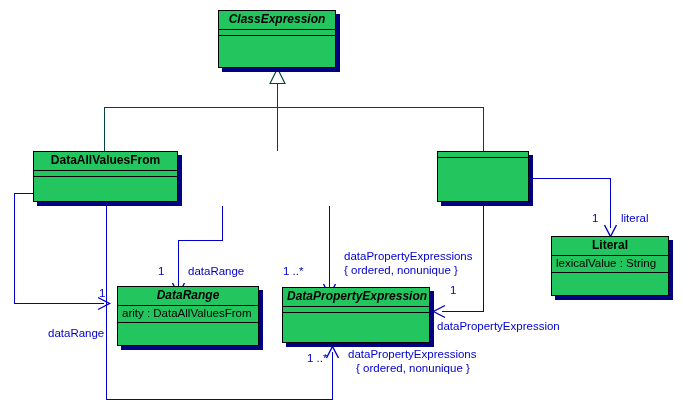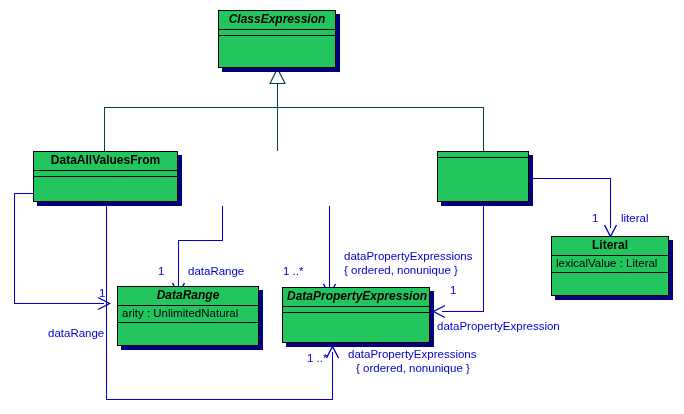--- a/index.html
+++ b/index.html
@@ -157,27 +157,27 @@
   </div>
 
 
   <div class="uml-class" style="left:437px; top:151px; width:92px; height:51px;">
     <div class="uml-attrs empty"></div>
     <div class="uml-ops"></div>
   </div>
 
   <div class="uml-class" style="left:551px; top:236px; width:118px; height:60px;">
     <div class="uml-name">Literal</div>
-    <div class="uml-attrs">lexicalValue : Literal</div>
+    <div class="uml-attrs">lexicalValue : String</div>
     <div class="uml-ops"></div>
   </div>
 
   <div class="uml-class abstract" style="left:117px; top:286px; width:142px; height:60px;">
     <div class="uml-name">DataRange</div>
-    <div class="uml-attrs">arity : UnlimitedNatural</div>
+    <div class="uml-attrs">arity : DataAllValuesFrom</div>
     <div class="uml-ops"></div>
   </div>
 
   <div class="uml-class abstract" style="left:282px; top:287px; width:148px; height:56px;">
     <div class="uml-name">DataPropertyExpression</div>
     <div class="uml-attrs empty"></div>
     <div class="uml-ops"></div>
   </div>
 
 </div>

